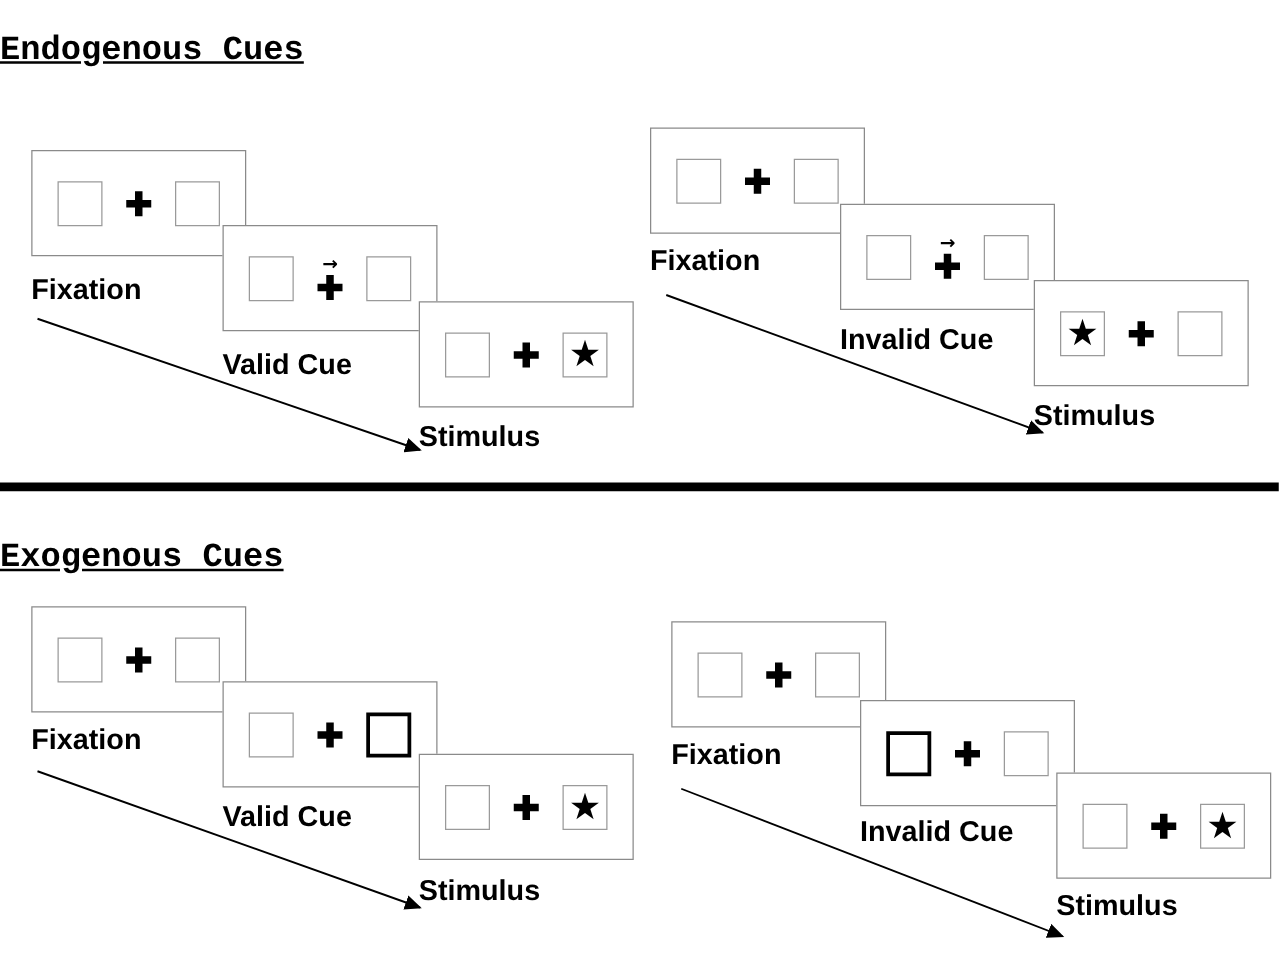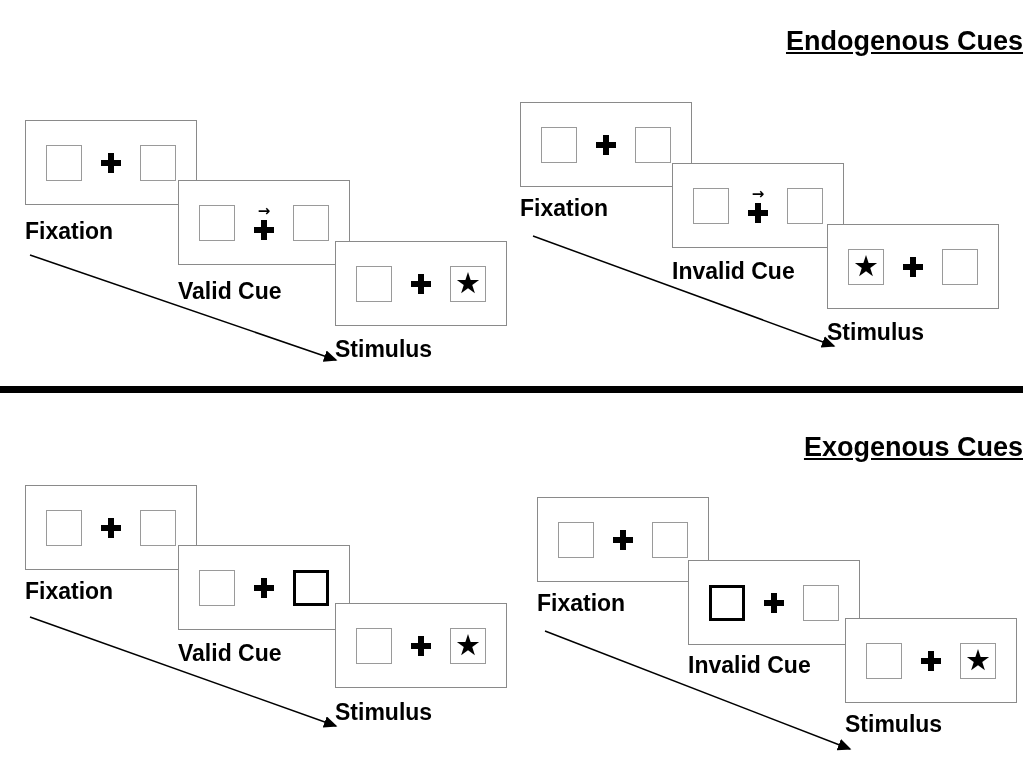--- a/index.html
+++ b/index.html
@@ -1,22 +1,22 @@
 <!DOCTYPE html>
 <html><head>
 <meta charset="utf-8">
 <style>
   html,body{margin:0;padding:0;}
   body{
     width:1023px;height:767px;position:relative;background:#fff;overflow:hidden;
     font-family:"Liberation Sans",sans-serif;color:#000;
   }
   .title{
-    position:absolute;left:0;width:100%;text-align:right;
-    font-weight:bold;font-size:27px;text-decoration:underline;
+    position:absolute;left:0;width:100%;text-align:left;
+    font-weight:bold;font-size:27px;text-decoration:underline;font-family:Liberation Mono, monospace;
   }
   .panel{
     position:absolute;width:172px;height:85px;background:#fff;
     border:1px solid #8a8a8a;box-sizing:border-box;
     display:flex;align-items:center;justify-content:space-between;
     padding:0 20px;
   }
   .sq{
     width:36px;height:36px;background:#fff;border:1px solid #9a9a9a;
     box-sizing:border-box;display:flex;align-items:center;justify-content:center;

